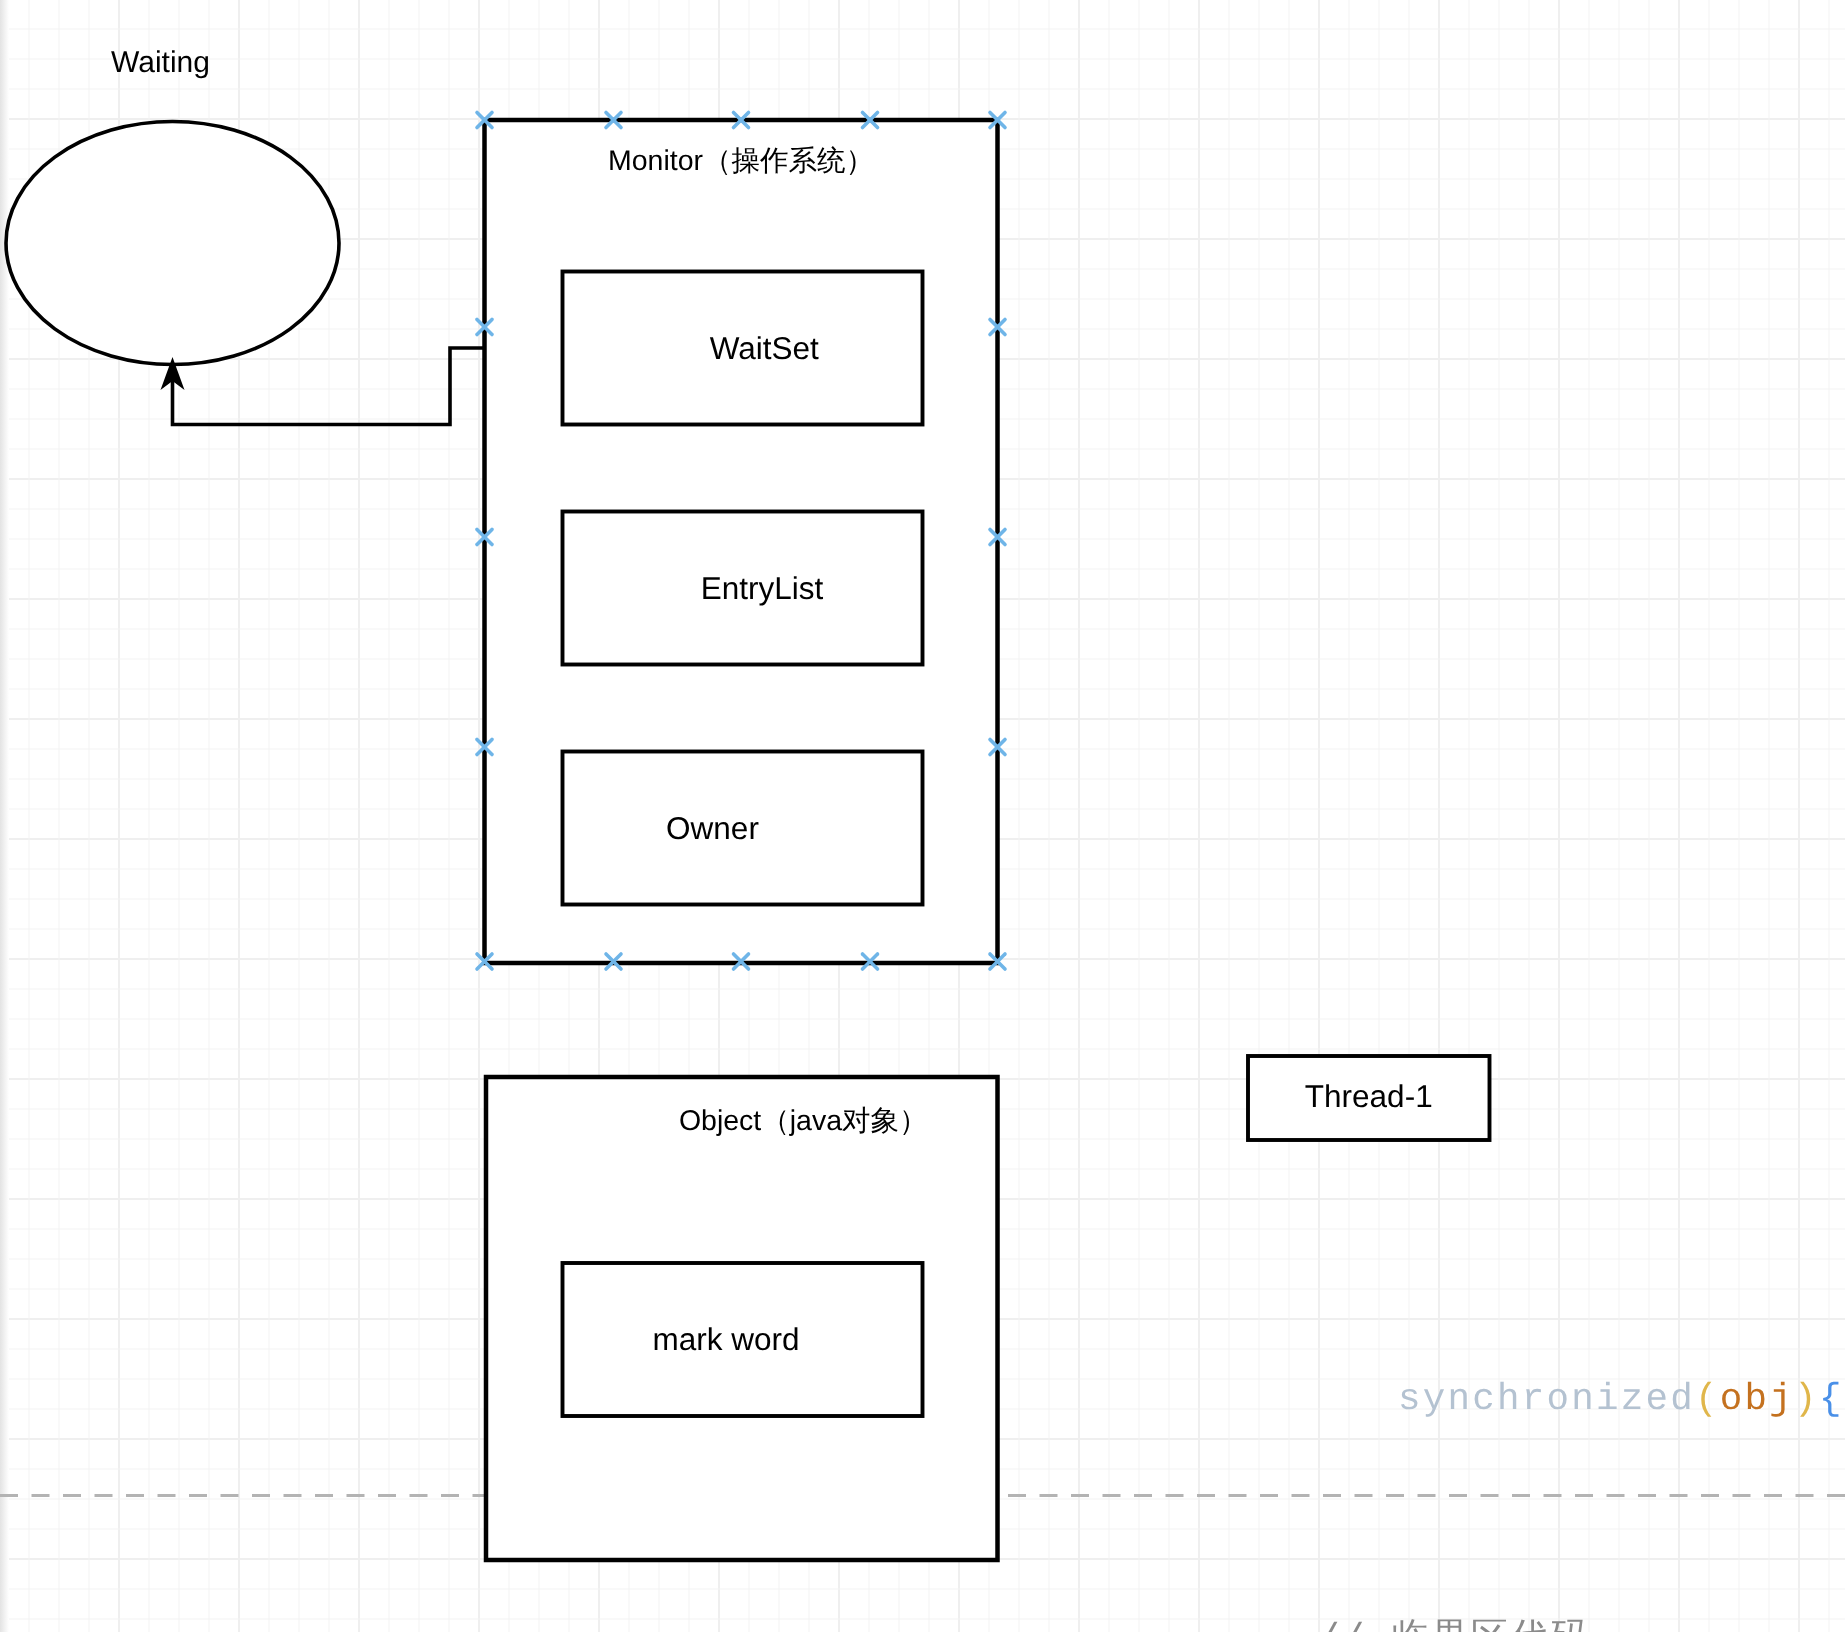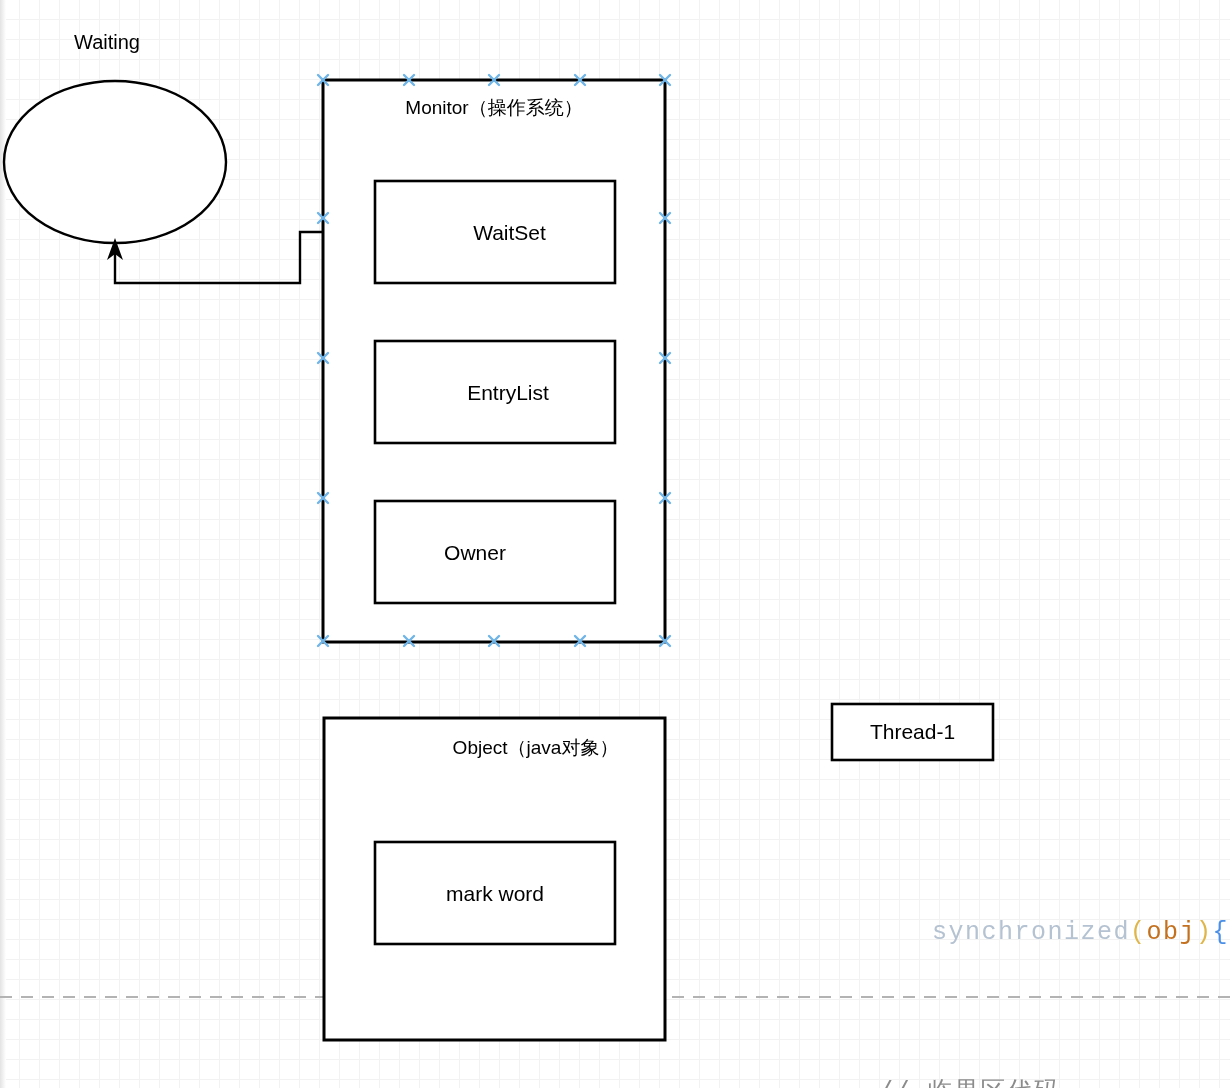--- a/index.html
+++ b/index.html
@@ -190,21 +190,21 @@
   <div class="lbl title-label" style="left:323px; top:98px; width:342px; text-align:center;">Monitor（操作系统）</div>
 
   <div class="lbl box-label" style="left:375px; top:222px; width:269px; text-align:center;">WaitSet</div>
 
   <div class="lbl box-label" style="left:388px; top:382px; width:240px; text-align:center;">EntryList</div>
 
   <div class="lbl box-label" style="left:375px; top:542px; width:200px; text-align:center;">Owner</div>
 
   <div class="lbl title-label" style="left:324px; top:738px; width:341px; text-align:center;margin-left:41px;">Object（java对象）</div>
 
-  <div class="lbl box-label" style="left:375px; top:883px; width:240px; text-align:center;">mark word</div>
+  <div class="lbl box-label" style="left:364px; top:883px; width:240px; text-align:center;">mark word</div>
 
   <div class="lbl box-label" style="left:832px; top:721px; width:161px; text-align:center;">Thread-1</div>
 
   <div class="code-block">
     <span class="code-line">
       <span class="tok-kw">synchronized</span><span class="tok-paren">(</span><span class="tok-var">obj</span><span class="tok-paren">)</span><span class="tok-brace">{</span>
     </span>
     <span class="code-line"><span class="code-indent"></span><span class="tok-comment">// 临界区代码</span>
     </span>
     

